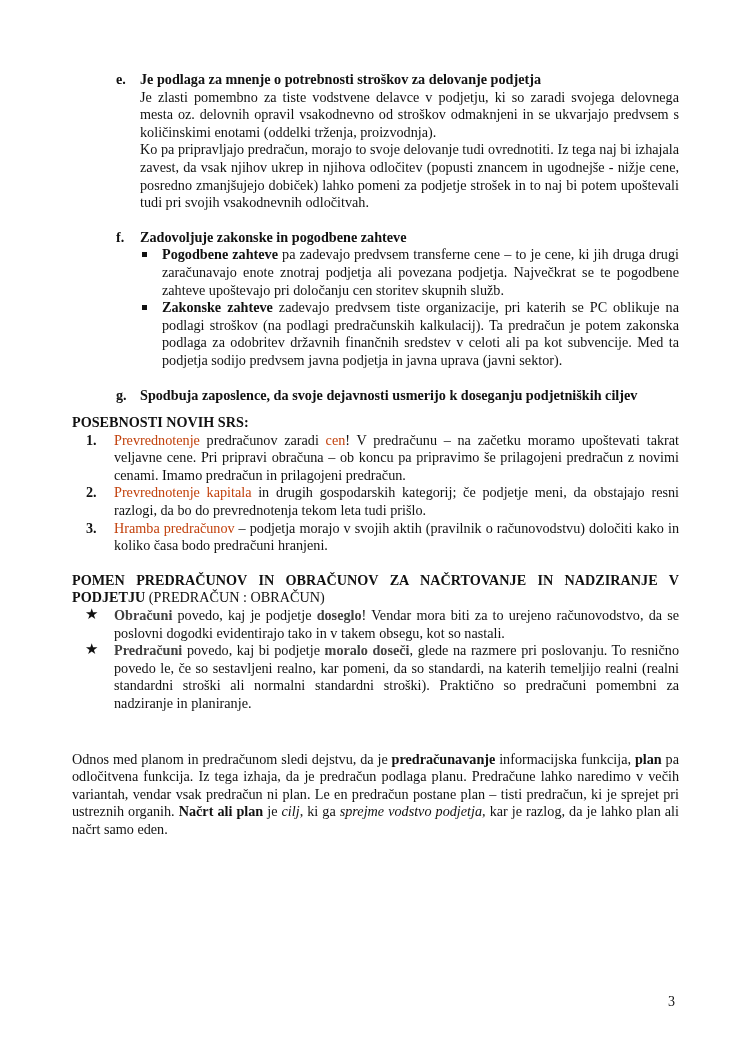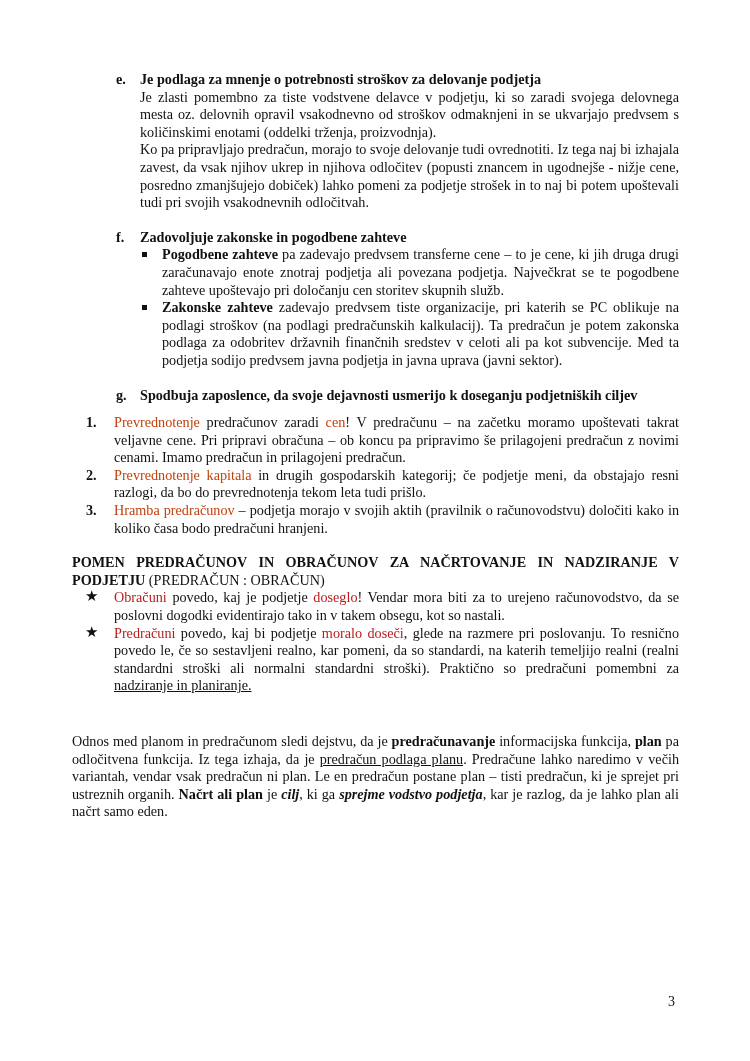--- a/index.html
+++ b/index.html
@@ -10,24 +10,24 @@
   .item { position: relative; padding-left: 68px; }
   .item .marker { position: absolute; left: 44px; top: 0; font-weight: bold; }
   .item .title { font-weight: bold; }
   .bul { position: relative; padding-left: 90px; }
   .bul .sq { position: absolute; left: 70px; top: 6px; width: 5px; height: 5px; background: #111; }
   .num { position: relative; padding-left: 42px; }
   .num .n { position: absolute; left: 14px; top: 0; font-weight: bold; }
   .star { position: relative; padding-left: 42px; }
   .star .s { position: absolute; left: 13px; top: -1px; font-size: 15px; }
   .blue { color: #c2410c; }
-  .red { color: #b91c1c; font-weight: normal; }
+  .red { color: #404040; font-weight: bold; }
   .b { font-weight: bold; }
-  .i { font-style: italic; font-weight: bold; }
-  .u { text-decoration: underline; }
+  .i { font-style: italic; }
+  .u { }
   .h { font-weight: bold; }
   .gap-s { height: 17px; }
   .pagenum { position: absolute; left: 668px; top: 993px; font-size: 14px; }
 </style>
 </head>
 <body>
 
 <div class="page">
 
   <div class="item just">
@@ -54,20 +54,21 @@
 
   <div class="gap-s"></div>
 
   <div class="item just">
     <span class="marker">g.</span>
     <div class="title">Spodbuja zaposlence, da svoje dejavnosti usmerijo k doseganju podjetniških ciljev</div>
   </div>
 
   <div class="gap-s" style="height:10px"></div>
 
+  <div class="h">POSEBNOSTI NOVIH SRS:</div>
   <div class="num just">
     <span class="n">1.</span>
     <span class="blue">Prevrednotenje</span><span> predračunov zaradi </span><span class="blue">cen</span><span>! V predračunu – na začetku moramo upoštevati takrat veljavne cene. Pri pripravi obračuna – ob koncu pa pripravimo še prilagojeni predračun z novimi cenami. Imamo predračun in prilagojeni predračun.</span>
   </div>
   <div class="num just">
     <span class="n">2.</span>
     <span class="blue">Prevrednotenje kapitala</span><span> in drugih gospodarskih kategorij; če podjetje meni, da obstajajo resni razlogi, da bo do prevrednotenja tekom leta tudi prišlo.</span>
   </div>
   <div class="num just">
     <span class="n">3.</span>

